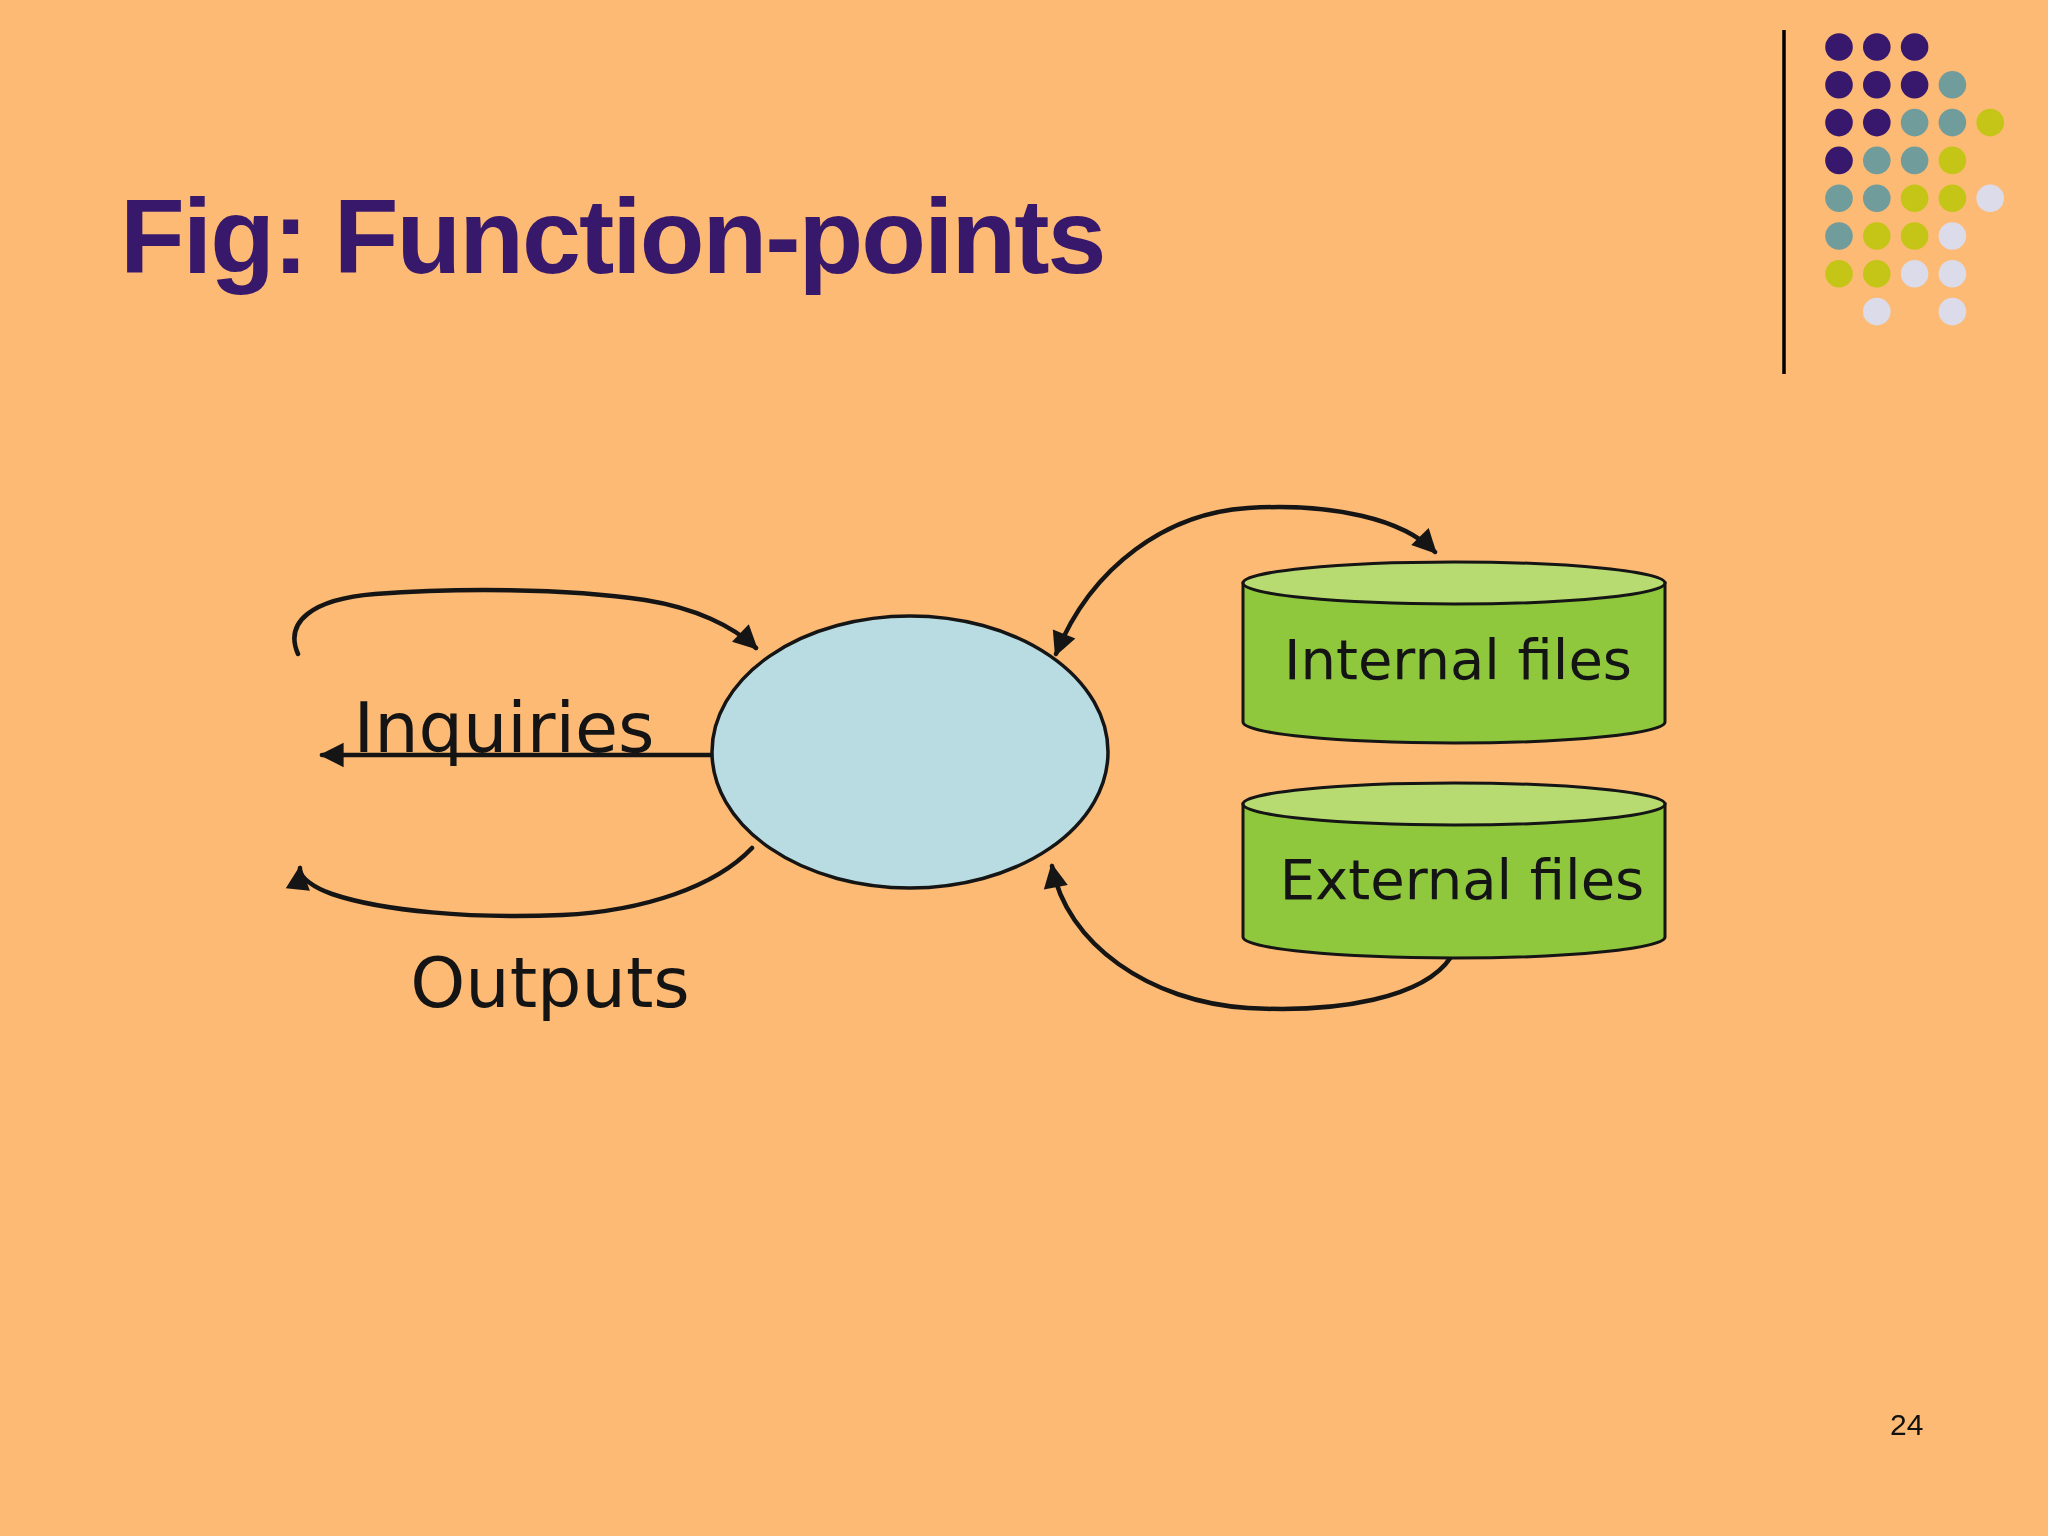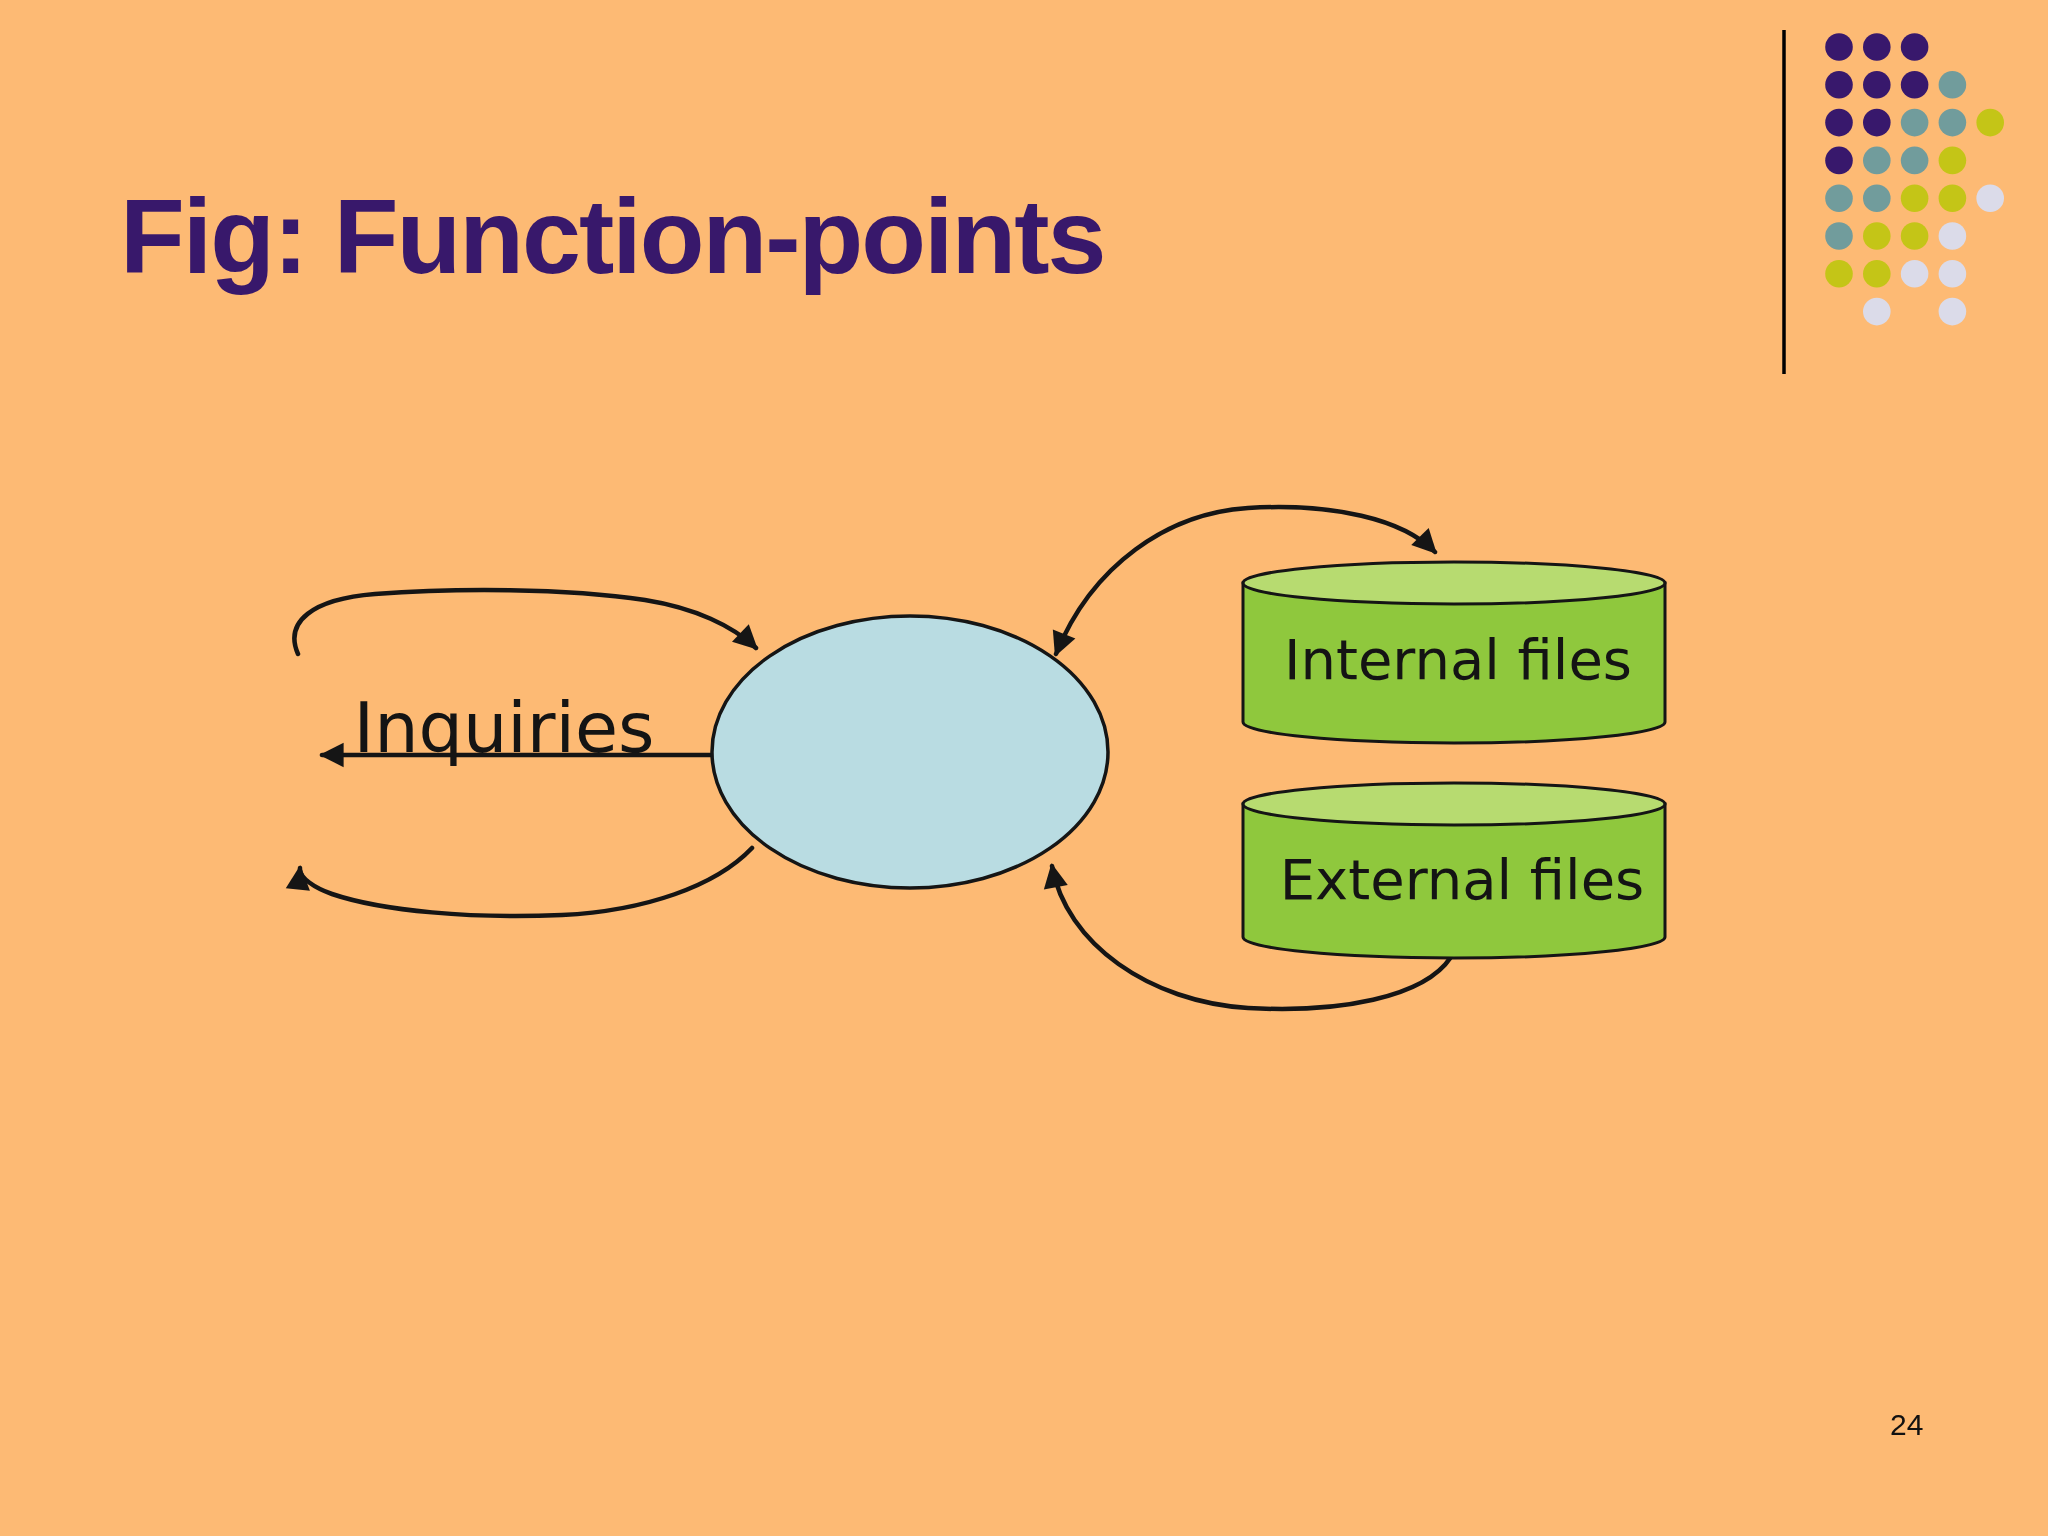--- a/index.html
+++ b/index.html
@@ -115,18 +115,19 @@
       <ellipse cx="1454" cy="583" rx="211" ry="21" fill="#B7DB70" stroke="#151515" stroke-width="3"></ellipse>
     </g>
 
     <g>
       <path d="M1243,804 L1243,937 A211,21 0 0 0 1665,937 L1665,804 Z" fill="#8FC83D" stroke="#151515" stroke-width="3"></path>
       <ellipse cx="1454" cy="804" rx="211" ry="21" fill="#B7DB70" stroke="#151515" stroke-width="3"></ellipse>
     </g>
   </svg>
 
   <div class="diagram-label" id="inquiries-label">Inquiries</div>
+  <div class="diagram-label" id="outputs-label">Outputs</div>
   <div class="diagram-label" id="internal-files-label">Internal files</div>
   <div class="diagram-label" id="external-files-label">External files</div>
 
   <div id="page-number">24</div>
 
 </div>
 
 </body></html>

